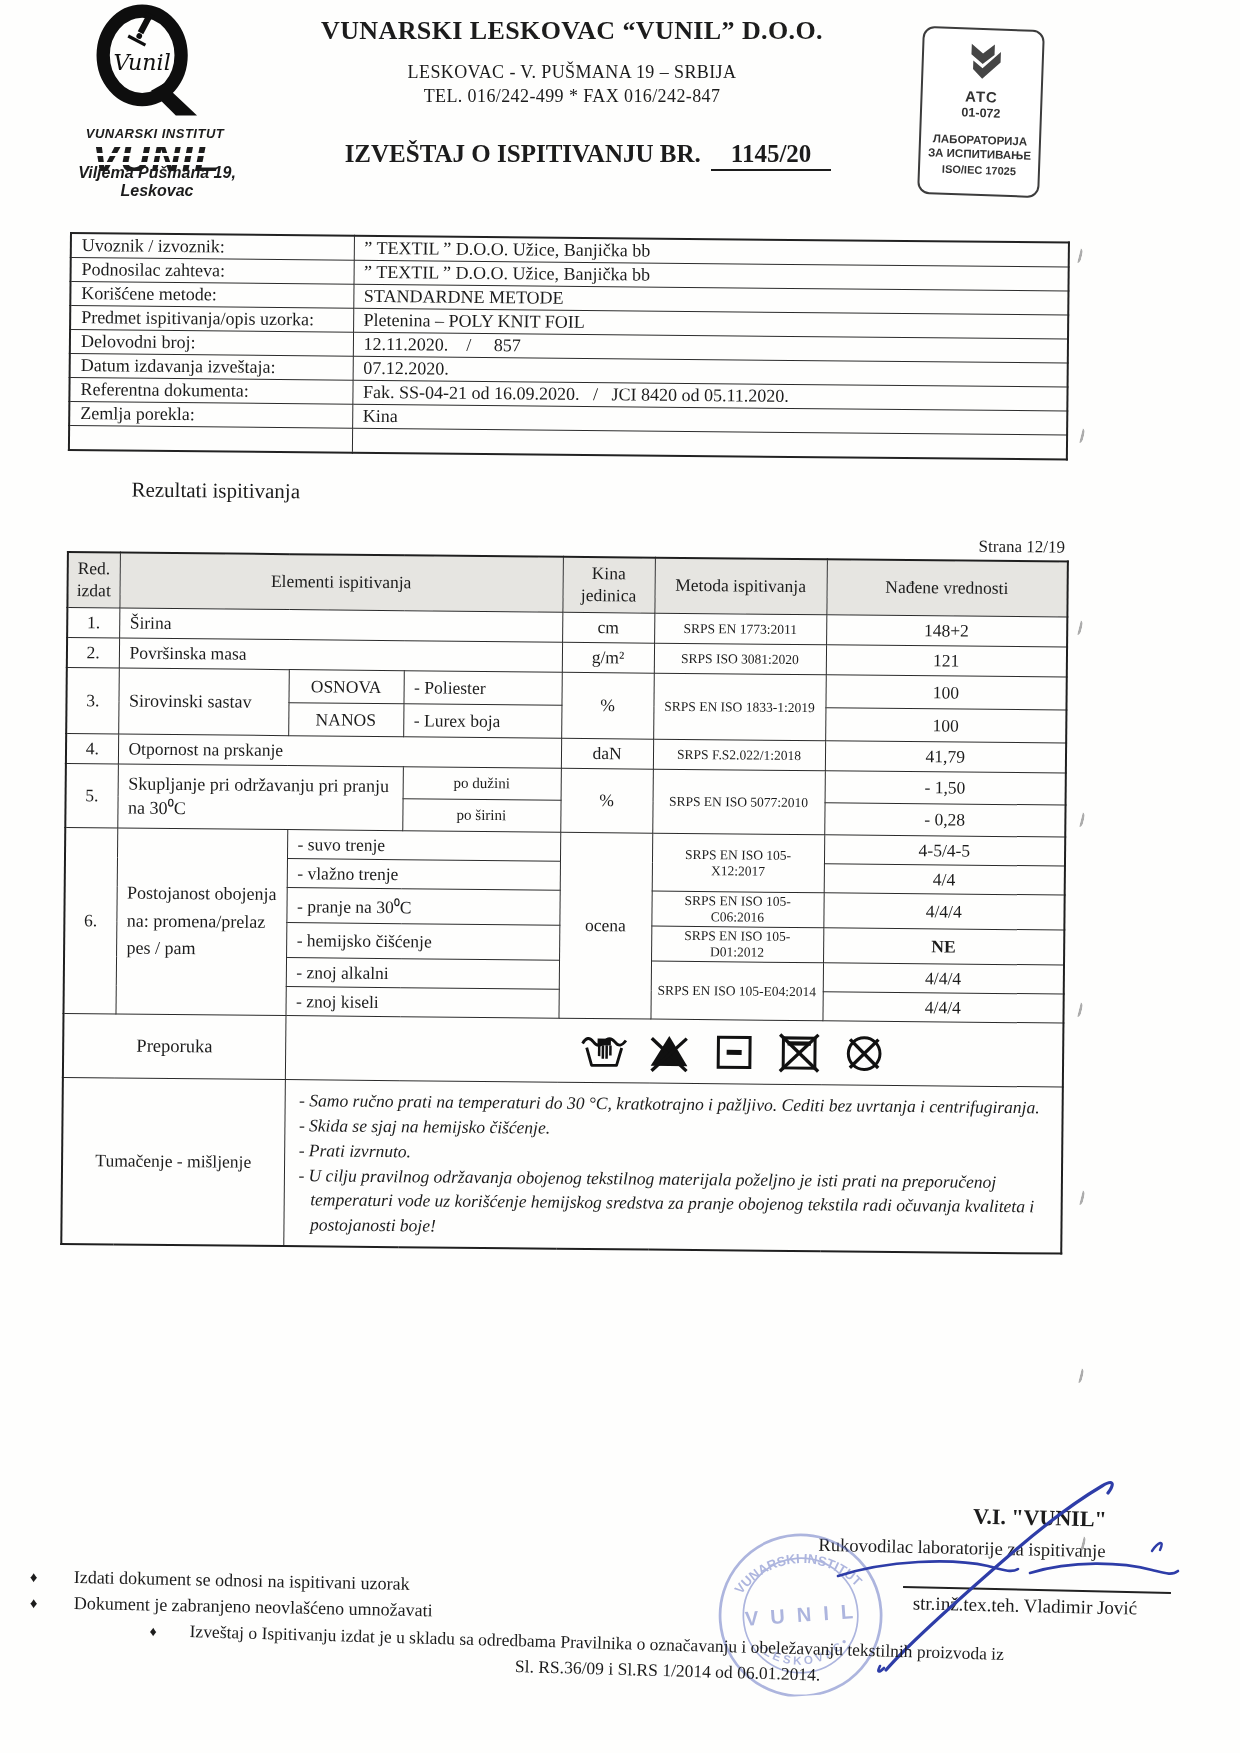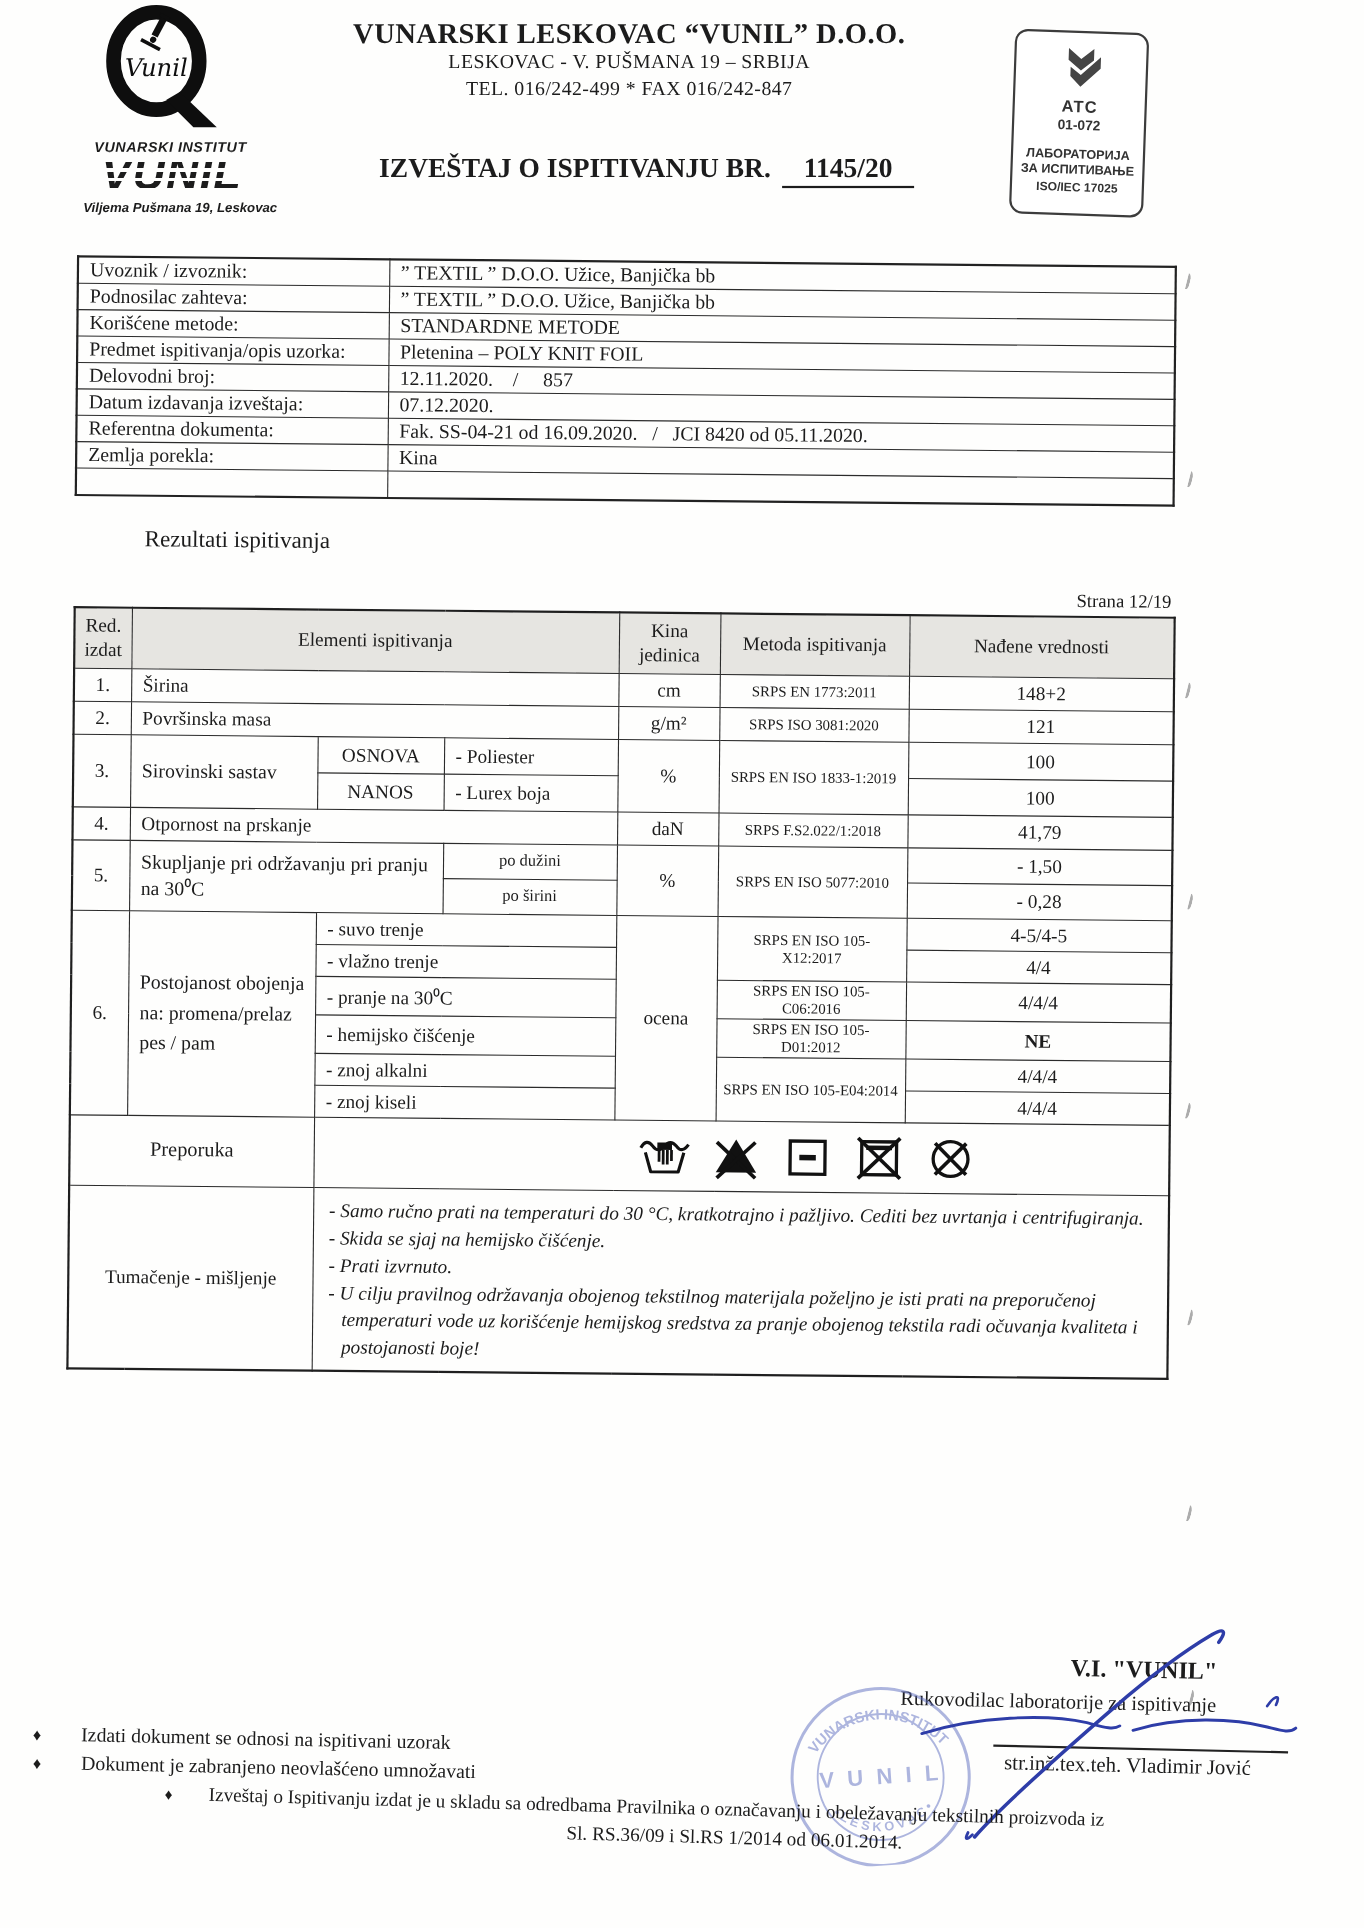--- a/index.html
+++ b/index.html
@@ -10,27 +10,27 @@
   
   .abs { position:absolute; }
   .logo-q { left:72px; top:4px; width:158px; }
   .logo-sub1 { left:70px; top:126px; width:170px; text-align:center;
     font-family:"Liberation Sans", sans-serif; font-weight:bold; font-style:italic; font-size:13px; letter-spacing:0.5px; }
   .logo-word-wrap { left:66px; top:138px; width:180px; text-align:center; }
   .logo-word { position:relative; display:inline-block; font-family:"Liberation Sans", sans-serif;
     font-weight:bold; font-style:italic; font-size:41px; letter-spacing:1px; line-height:1; }
   .logo-word .stripes { position:absolute; inset:0;
     background:repeating-linear-gradient(to bottom, transparent 0 6px, #fefefd 6px 9px); }
-  .logo-sub2 { left:62px; top:182px; width:190px; text-align:right;
-    font-family:"Liberation Sans", sans-serif; font-weight:bold; font-style:italic; font-size:12px; }
+  .logo-sub2 { left:62px; top:164px; width:190px; text-align:center;
+    font-family:"Liberation Sans", sans-serif; font-weight:bold; font-style:italic; font-size:16px; }
 
   .h-center { left:248px; top:16px; width:648px; text-align:center; }
   .h-line1 { font-size:26px; font-weight:bold; letter-spacing:0.4px; }
   .h-line2 { font-size:19px; font-weight:bold; margin-top:6px; letter-spacing:0.6px; }
-  .h-line3 { font-size:18px; margin-top:0; letter-spacing:0.4px; }
+  .h-line3 { font-size:18px; margin-top:16px; letter-spacing:0.4px; }
   .h-line4 { font-size:18px; margin-top:3px; letter-spacing:0.4px; }
   .h-title { left:248px; top:140px; width:680px; text-align:center; font-size:25px; font-weight:bold; }
   .h-title .num { display:inline-block; border-bottom:2px solid #1c1c1c; padding:0 20px 1px 20px; margin-left:10px; }
 
   .badge { left:920px; top:28px; width:122px; height:168px; border:2px solid #3c3c3c; border-radius:12px;
     transform:rotate(2deg); text-align:center; font-family:"Liberation Sans", sans-serif; color:#333; background:#fff; }
   .badge .atc { font-weight:bold; font-size:15px; letter-spacing:1px; margin-top:0px; }
   .badge .code { font-size:12.5px; font-weight:bold; margin-top:1px; }
   .badge .lab { font-size:11.5px; font-weight:bold; margin-top:13px; line-height:1.25; }
   .badge .iso { font-size:11px; font-weight:bold; margin-top:2px; }

